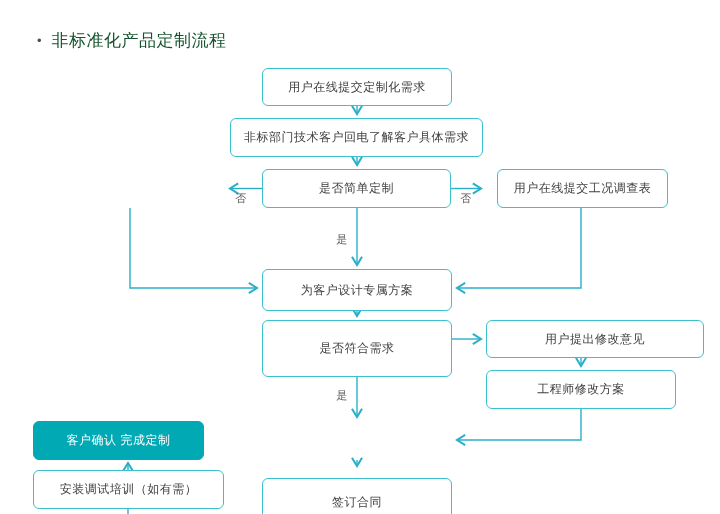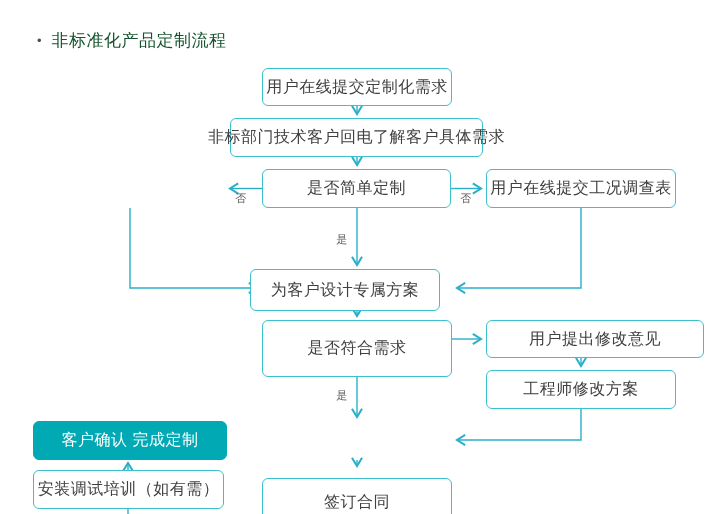--- a/index.html
+++ b/index.html
@@ -33,21 +33,21 @@
   .node {
     position: absolute;
     box-sizing: border-box;
     background: #ffffff;
     border: 1.5px solid #3cc0cc;
     border-radius: 6px;
     display: flex;
     align-items: center;
     justify-content: center;
     text-align: center;
-    font-size: 16px;
+    font-size: 12px;
     color: #404040;
     padding: 16px 6px;
     letter-spacing: 0.5px;
     white-space: nowrap;
   }
   .node--highlight {
     background: #00a9b4;
     border-color: #00a9b4;
     color: #ffffff;
   }
@@ -96,34 +96,34 @@
     </g>
   </svg>
 
   <div class="node" style="left:262px;top:68px;width:190px;height:38px">用户在线提交定制化需求</div>
 
   <div class="node" style="left:230px;top:118px;width:253px;height:39px">非标部门技术客户回电了解客户具体需求</div>
 
 
   <div class="node" style="left:262px;top:169px;width:189px;height:39px">是否简单定制</div>
 
-  <div class="node" style="left:486px;top:169px;width:190px;height:39px">用户在线提交工况调查表</div>
+  <div class="node" style="left:497px;top:169px;width:171px;height:39px">用户在线提交工况调查表</div>
 
-  <div class="node" style="left:250px;top:269px;width:190px;height:42px">为客户设计专属方案</div>
+  <div class="node" style="left:262px;top:269px;width:190px;height:42px">为客户设计专属方案</div>
 
   <div class="node" style="left:262px;top:320px;width:190px;height:57px">是否符合需求</div>
 
   <div class="node" style="left:486px;top:320px;width:218px;height:38px">用户提出修改意见</div>
 
   <div class="node" style="left:486px;top:370px;width:190px;height:39px">工程师修改方案</div>
 
 
   <div class="node" style="left:262px;top:478px;width:190px;height:49px">签订合同</div>
 
-  <div class="node node--highlight" style="left:33px;top:421px;width:194px;height:39px">客户确认 完成定制</div>
+  <div class="node node--highlight" style="left:33px;top:421px;width:171px;height:39px">客户确认 完成定制</div>
 
   <div class="node" style="left:33px;top:470px;width:191px;height:39px">安装调试培训（如有需）</div>
 
   <div class="edge-label" style="left:232px;top:191px">否</div>
 
   <div class="edge-label" style="left:457px;top:191px">否</div>
 
   <div class="edge-label" style="left:333px;top:232px">是</div>
 
   <div class="edge-label" style="left:333px;top:388px">是</div>

